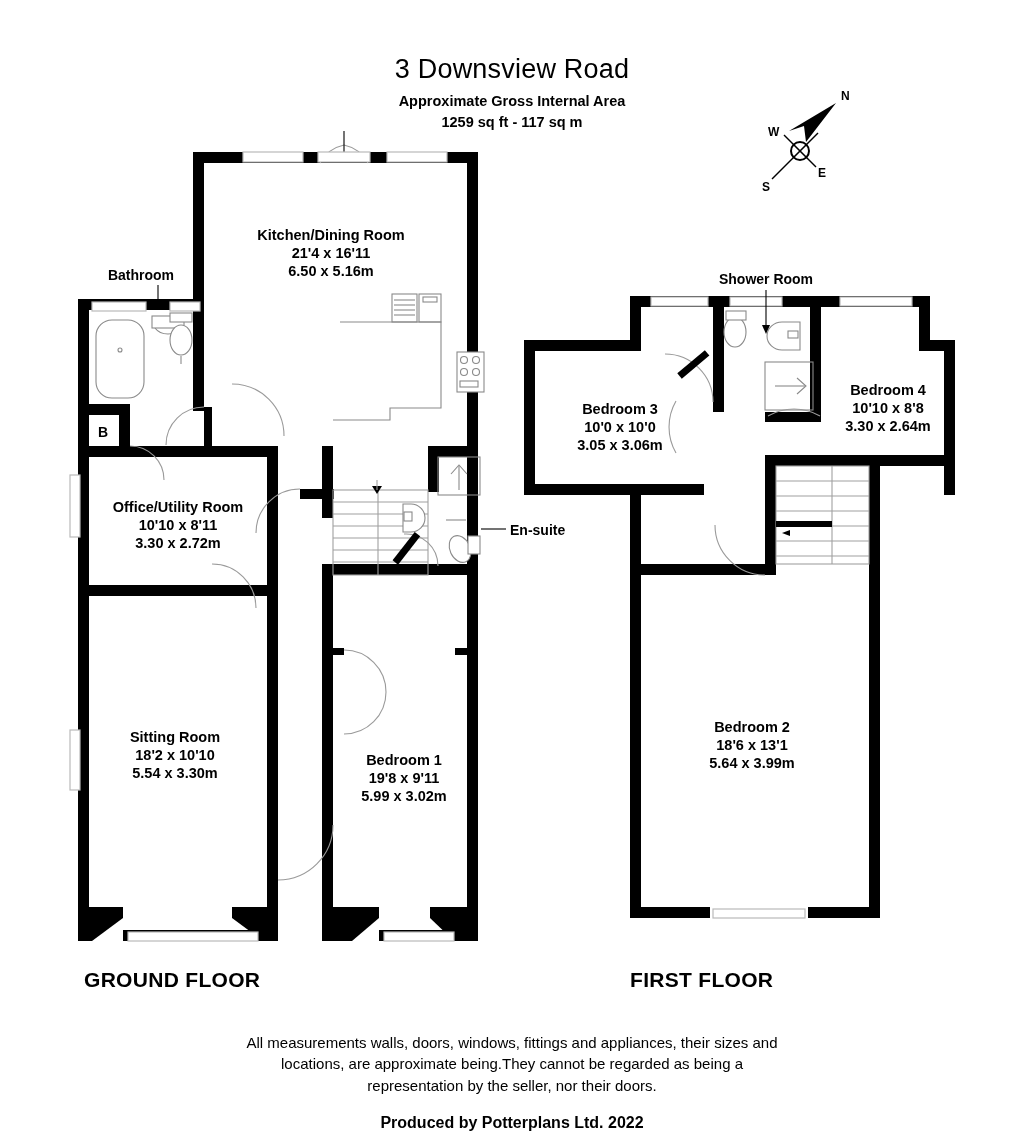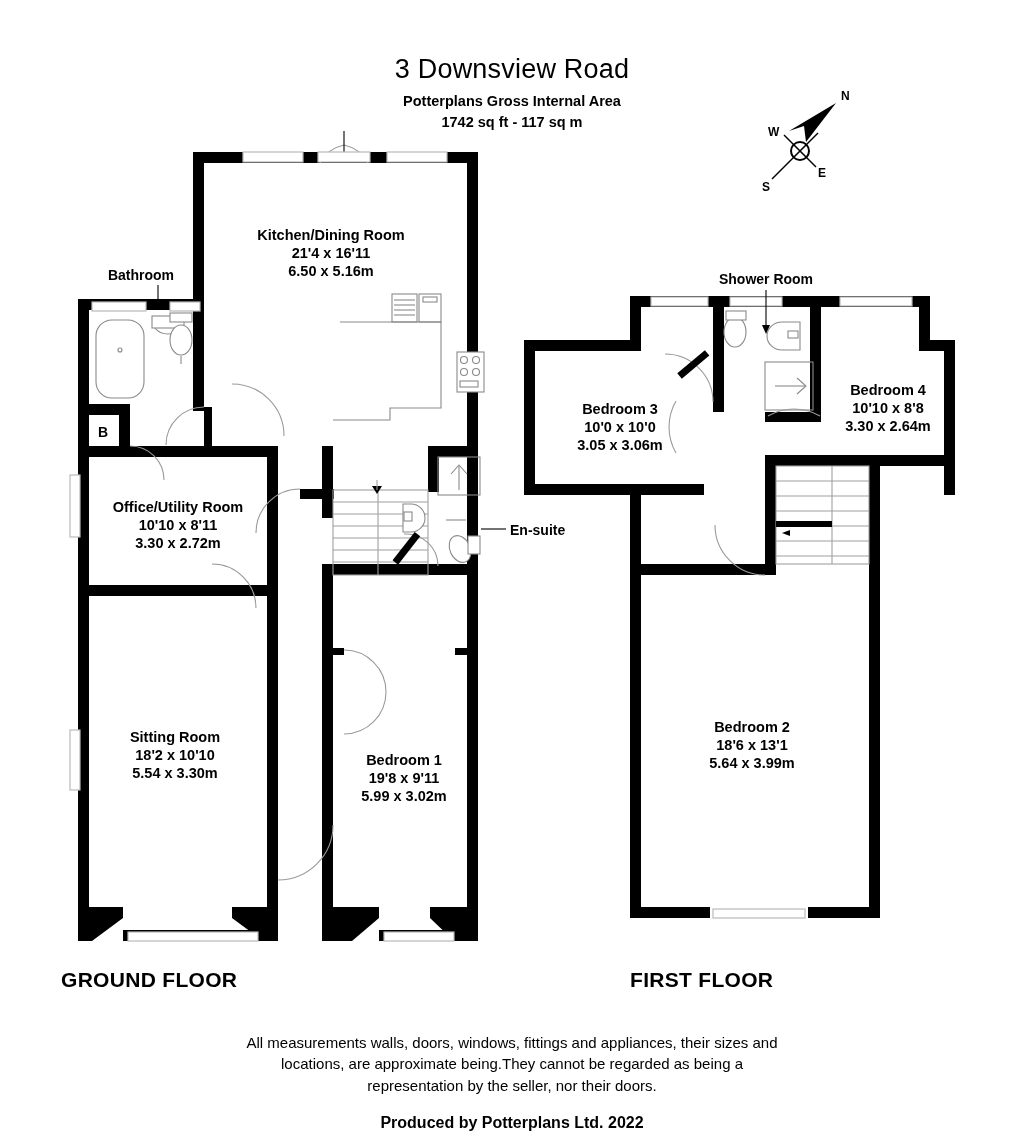--- a/index.html
+++ b/index.html
@@ -51,21 +51,21 @@
     position: absolute;
     left: 0;
     top: 0;
   }
   .floor-label {
     position: absolute;
     font-size: 21px;
     font-weight: bold;
     letter-spacing: 0.3px;
   }
-  #ground-floor-label { left: 61px; top: 968px; }
+  #ground-floor-label { left: 84px; top: 968px; }
   #first-floor-label { left: 630px; top: 968px; text-align: center; }
 
   .footer {
     position: absolute;
     left: 0;
     top: 1016px;
     width: 1024px;
     text-align: center;
   }
   .footer-heading {
@@ -101,22 +101,22 @@
   .stair { fill: none; stroke: #a0a0a0; stroke-width: 1.1; }
   .leader { stroke: #000; stroke-width: 1.1; fill: none; }
 </style>
 </head>
 <body>
 
 <div id="sheet">
 
   <div class="header">
     <div class="plan-title">3 Downsview Road</div>
-    <div class="plan-subtitle">Potterplans Gross Internal Area</div>
-    <div class="plan-area">1742 sq ft - 117 sq m</div>
+    <div class="plan-subtitle">Approximate Gross Internal Area</div>
+    <div class="plan-area">1259 sq ft - 117 sq m</div>
   </div>
 
   <svg id="plan-svg" width="1024" height="1147" viewBox="0 0 1024 1147">
 
     <g>
       <circle cx="800" cy="151" r="9" fill="#fff" stroke="#000" stroke-width="2"></circle>
       <line x1="793.5" y1="144.5" x2="806.5" y2="157.5" stroke="#000" stroke-width="1.6"></line>
       <line x1="806.5" y1="144.5" x2="793.5" y2="157.5" stroke="#000" stroke-width="1.6"></line>
 
       <line x1="806" y1="145" x2="818" y2="133" stroke="#000" stroke-width="1.4"></line>

